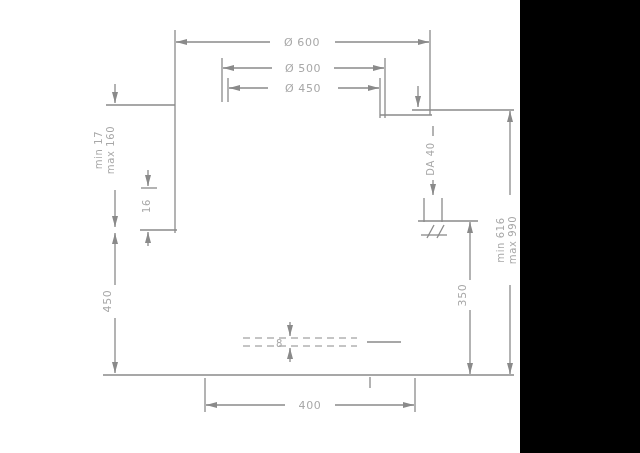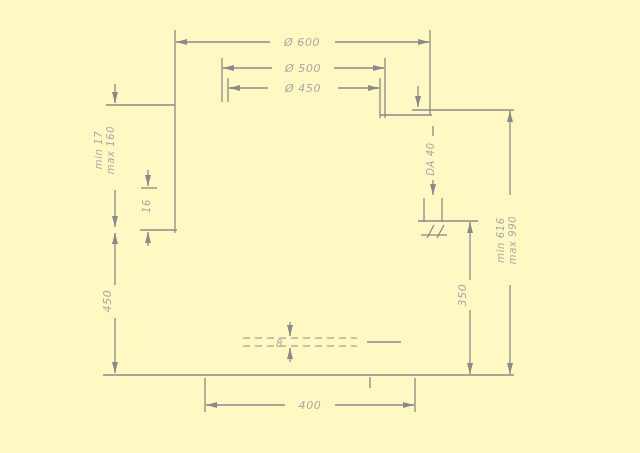--- a/index.html
+++ b/index.html
@@ -1,17 +1,17 @@
 <!DOCTYPE html>
 <html><head>
 <meta charset="utf-8">
 <style>
   html,body{margin:0;padding:0;background:#000;}
-  .stage{position:relative;width:640px;height:453px;background:#fef9c3;overflow:hidden;
-         font-family:"DejaVu Sans",sans-serif;font-style:italic;}
+  .stage{position:relative;width:520px;height:453px;background:#ffffff;overflow:hidden;
+         font-family:"DejaVu Sans",sans-serif;}
   svg{display:block;}
   svg line{stroke:#8a8a8a;stroke-width:1.3;}
   svg .dash{stroke-dasharray:7 5;stroke-width:1;}
   svg text{fill:#a8a8a8;font-family:"DejaVu Sans",sans-serif;font-size:11px;letter-spacing:.6px;}
   svg text.small{font-size:10px;}
 </style>
 </head>
 <body>
 
 <div class="stage">

